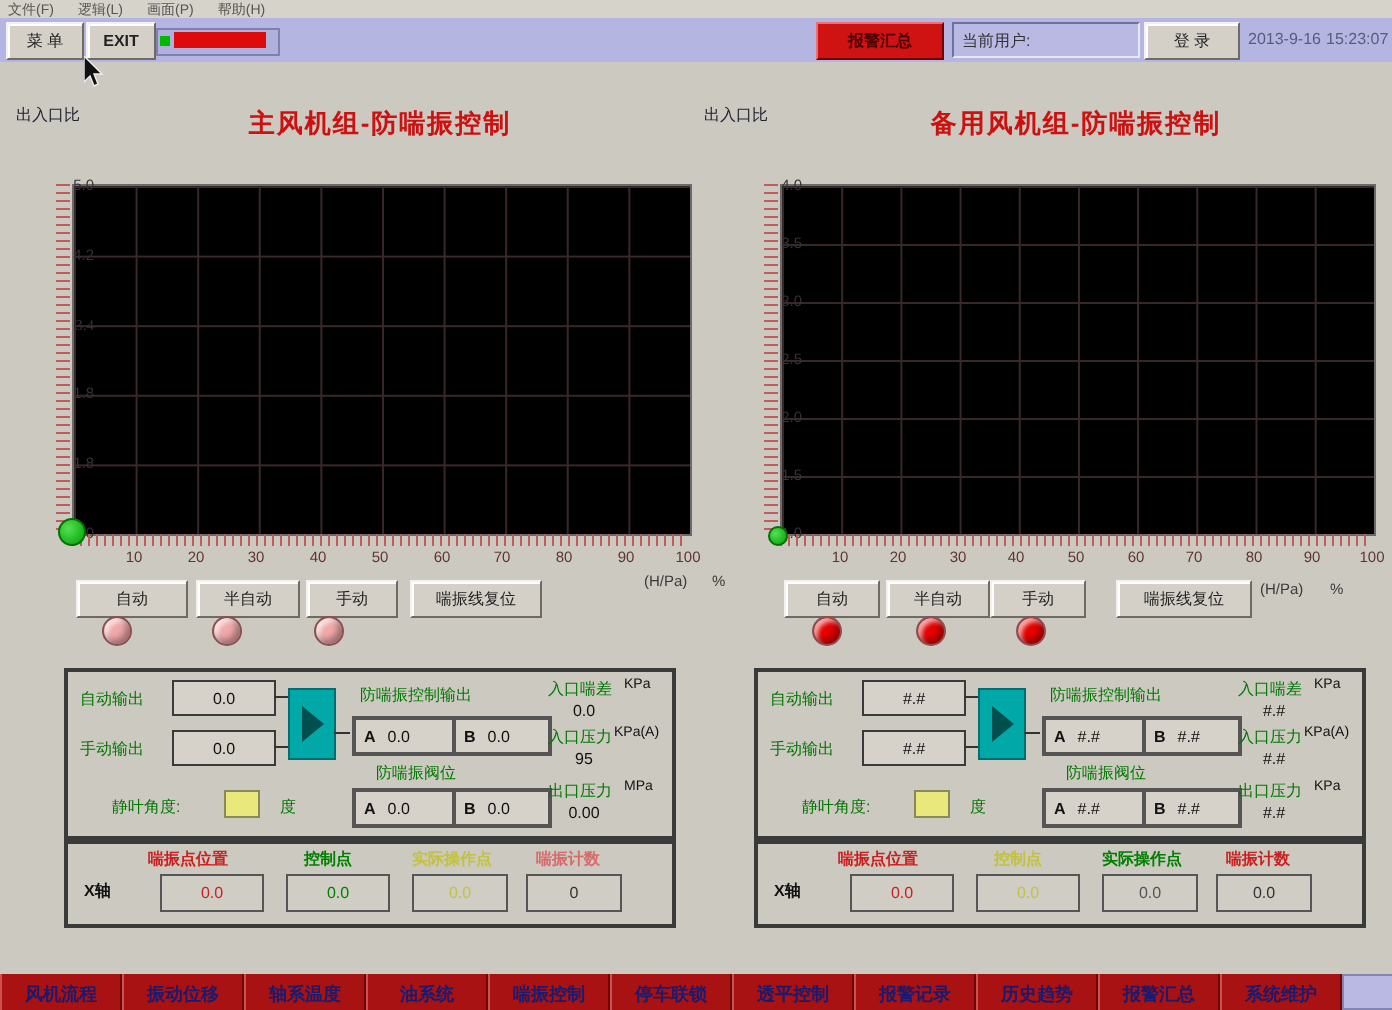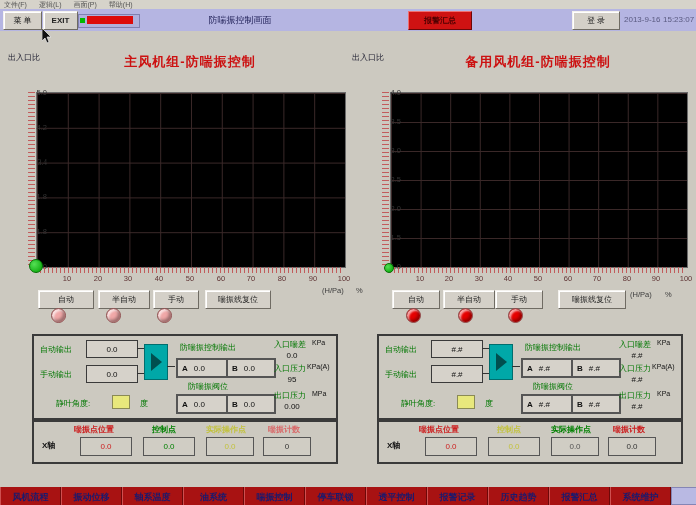--- a/index.html
+++ b/index.html
@@ -76,22 +76,22 @@
   <span>帮助(H)</span>
 </div>
 
 <div class="abs titlebar">
   <div class="abs btn3d" style="left:3px;top:2px;width:37px;height:17px;">菜 单</div>
   <div class="abs btn3d" style="left:43px;top:2px;width:33px;height:17px;font-weight:bold;">EXIT</div>
   <div class="abs" style="left:78px;top:5px;width:60px;height:12px;border:1px solid #8080b0;background:#b0b0dc;">
     <div class="abs" style="left:1px;top:3px;width:5px;height:5px;background:#00b800;"></div>
     <div class="abs" style="left:8px;top:1px;width:46px;height:8px;background:#dd0b0b;"></div>
   </div>
-  <div class="abs" style="left:150px;top:5px;width:180px;text-align:center;font-size:9px;color:#23235a;">防喘振控制画面</div>
   <div class="abs alarmbtn" style="left:408px;top:2px;width:62px;height:17px;">报警汇总</div>
+  <div class="abs userbox" style="left:476px;top:2px;width:88px;height:16px;">当前用户:</div>
   <div class="abs btn3d" style="left:572px;top:2px;width:46px;height:17px;">登 录</div>
   <span class="abs tbtext" style="left:624px;top:6px;">2013-9-16</span>
   <span class="abs tbtext" style="left:663px;top:6px;">15:23:07</span>
 </div>
 
 <div class="abs main"></div>
 
 <svg class="abs" style="left:42px;top:28px;" width="11" height="17">
   <polygon points="0,0 0,13 3,10 5,15 7,14 5,9 9,9" fill="#111" stroke="#eee" stroke-width="0.7"></polygon>
 </svg>

